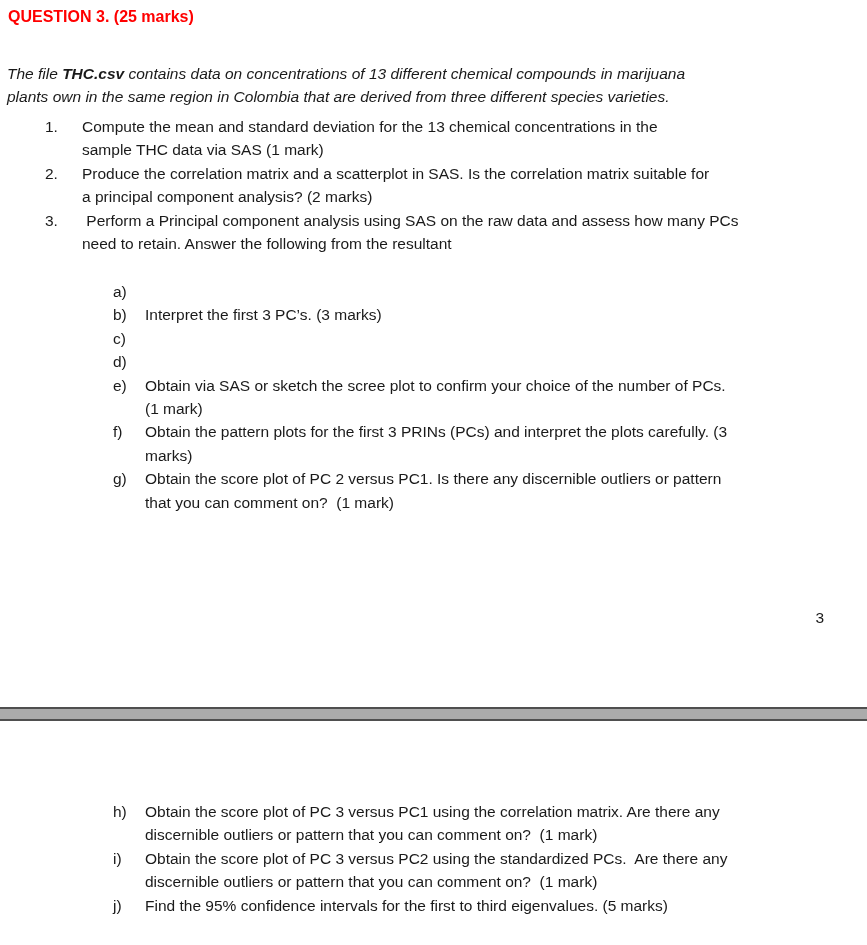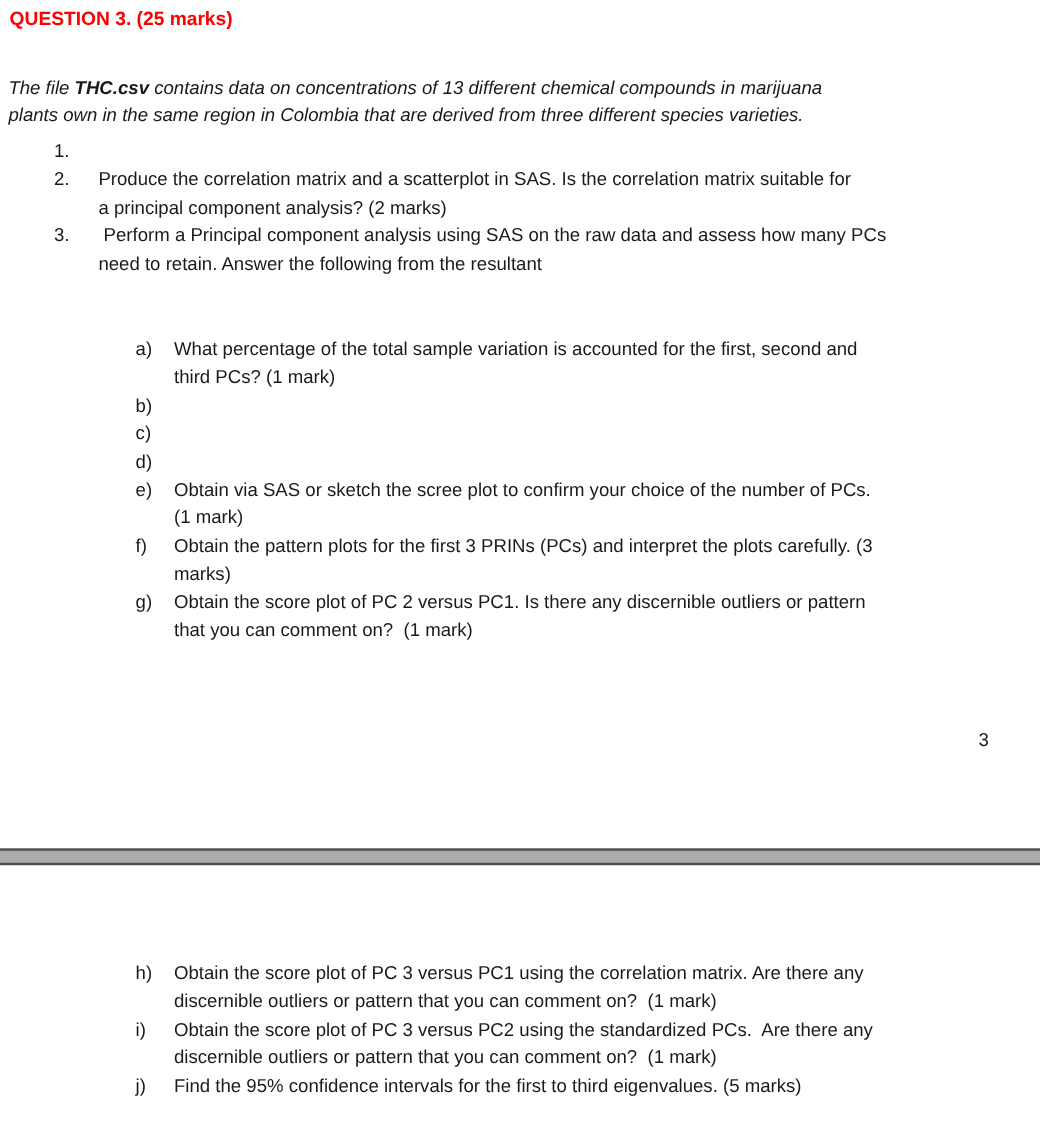--- a/index.html
+++ b/index.html
@@ -66,41 +66,42 @@
 <div class="doc">
 
   <div class="title">QUESTION 3. (25 marks)</div>
 
   <p class="intro"><span>The file </span><b>THC.csv</b><span> contains data on concentrations of 13 different chemical compounds in marijuana
 plants own in the same region in Colombia that are derived from three different species varieties.</span></p>
 
   <div class="list list-main">
     <div class="row">
       <span class="marker">1.</span>
+      <span class="item-text">Compute the mean and standard deviation for the 13 chemical concentrations in the
+sample THC data via SAS (1 mark)</span>
     </div>
     <div class="row">
       <span class="marker">2.</span>
       <span class="item-text">Produce the correlation matrix and a scatterplot in SAS. Is the correlation matrix suitable for
 a principal component analysis? (2 marks)</span>
     </div>
     <div class="row">
       <span class="marker">3.</span>
       <span class="item-text"> Perform a Principal component analysis using SAS on the raw data and assess how many PCs
 need to retain. Answer the following from the resultant</span>
     </div>
   </div>
 
   <div class="list list-sub">
     <div class="row">
       <span class="marker">a)</span>
-      <span class="item-text">What percentage of the total sample variation is accounted for the first, second and
-third PCs? (1 mark)</span>
     </div>
     <div class="row">
       <span class="marker">b)</span>
+      <span class="item-text">Interpret the first 3 PC’s. (3 marks)</span>
     </div>
     <div class="row">
       <span class="marker">c)</span>
     </div>
     <div class="row">
       <span class="marker">d)</span>
     </div>
     <div class="row">
       <span class="marker">e)</span>
       <span class="item-text">Obtain via SAS or sketch the scree plot to confirm your choice of the number of PCs.

